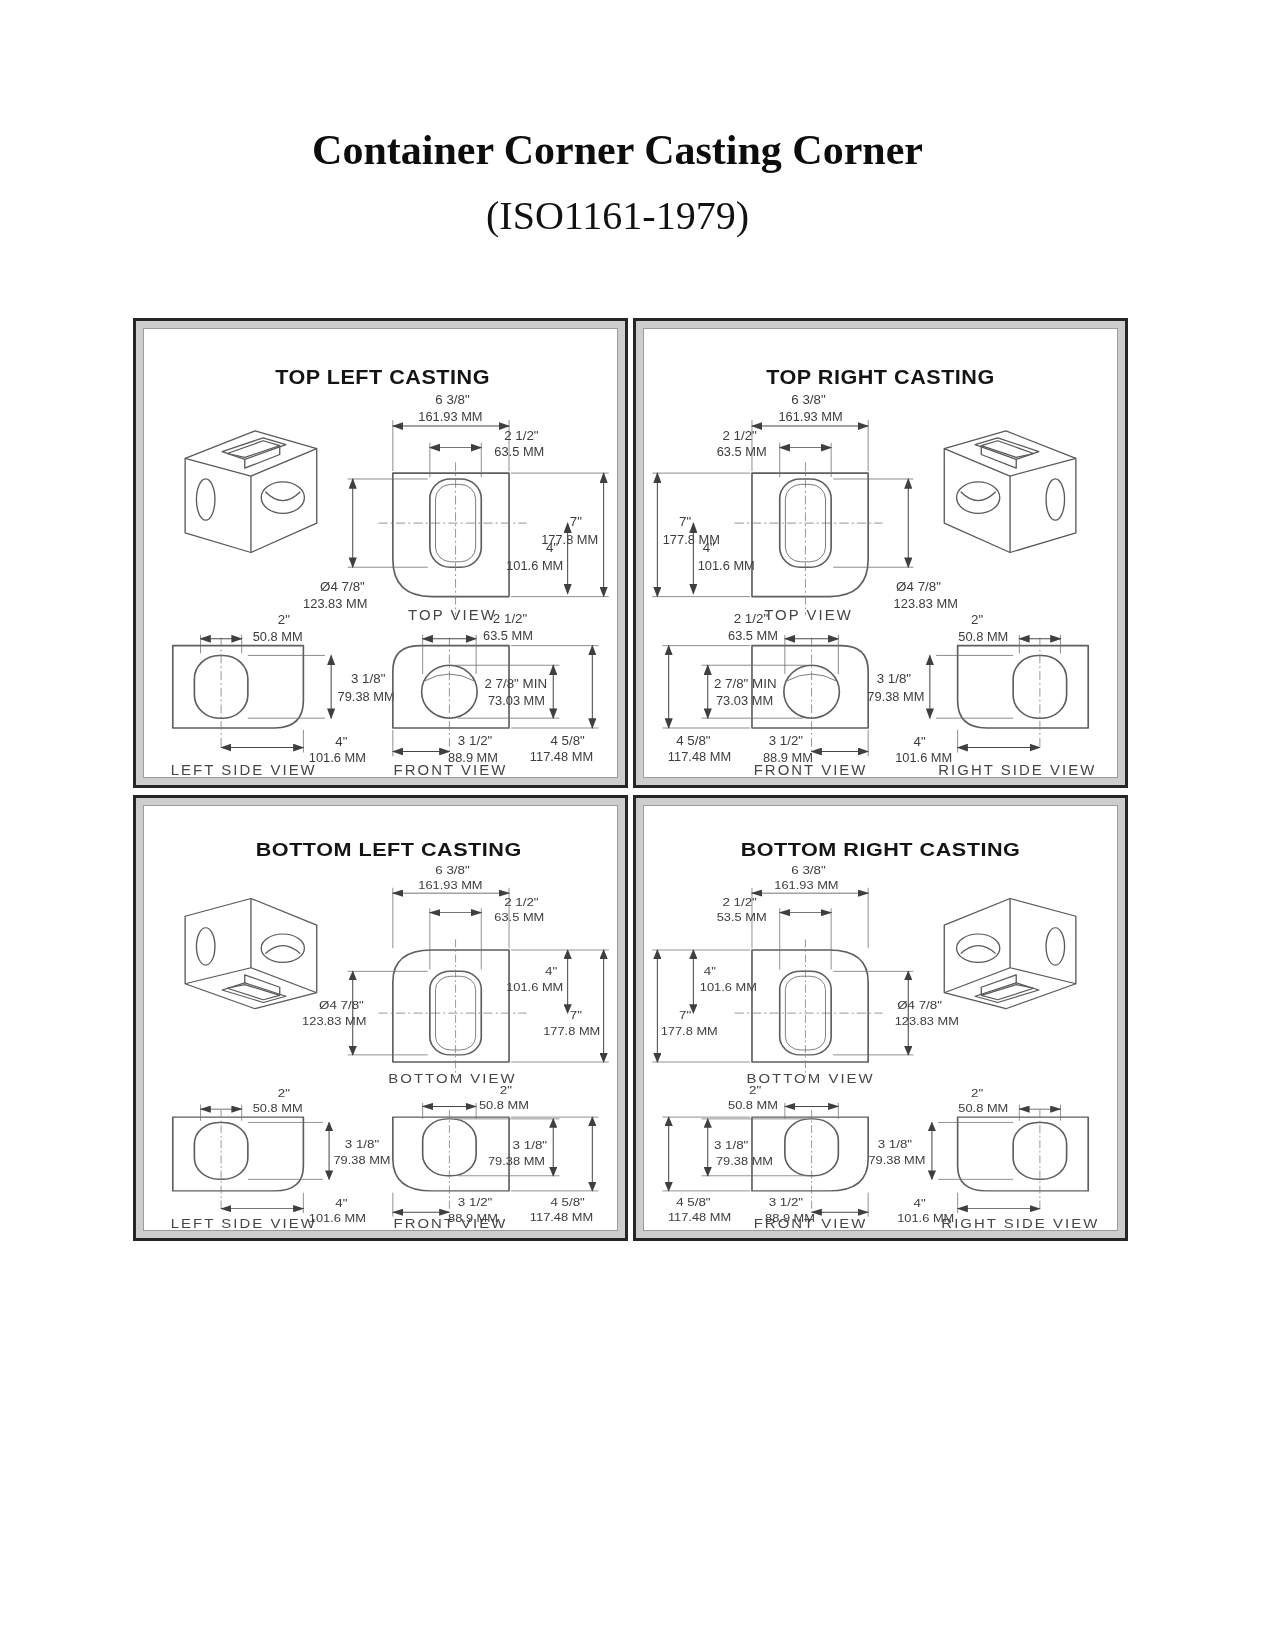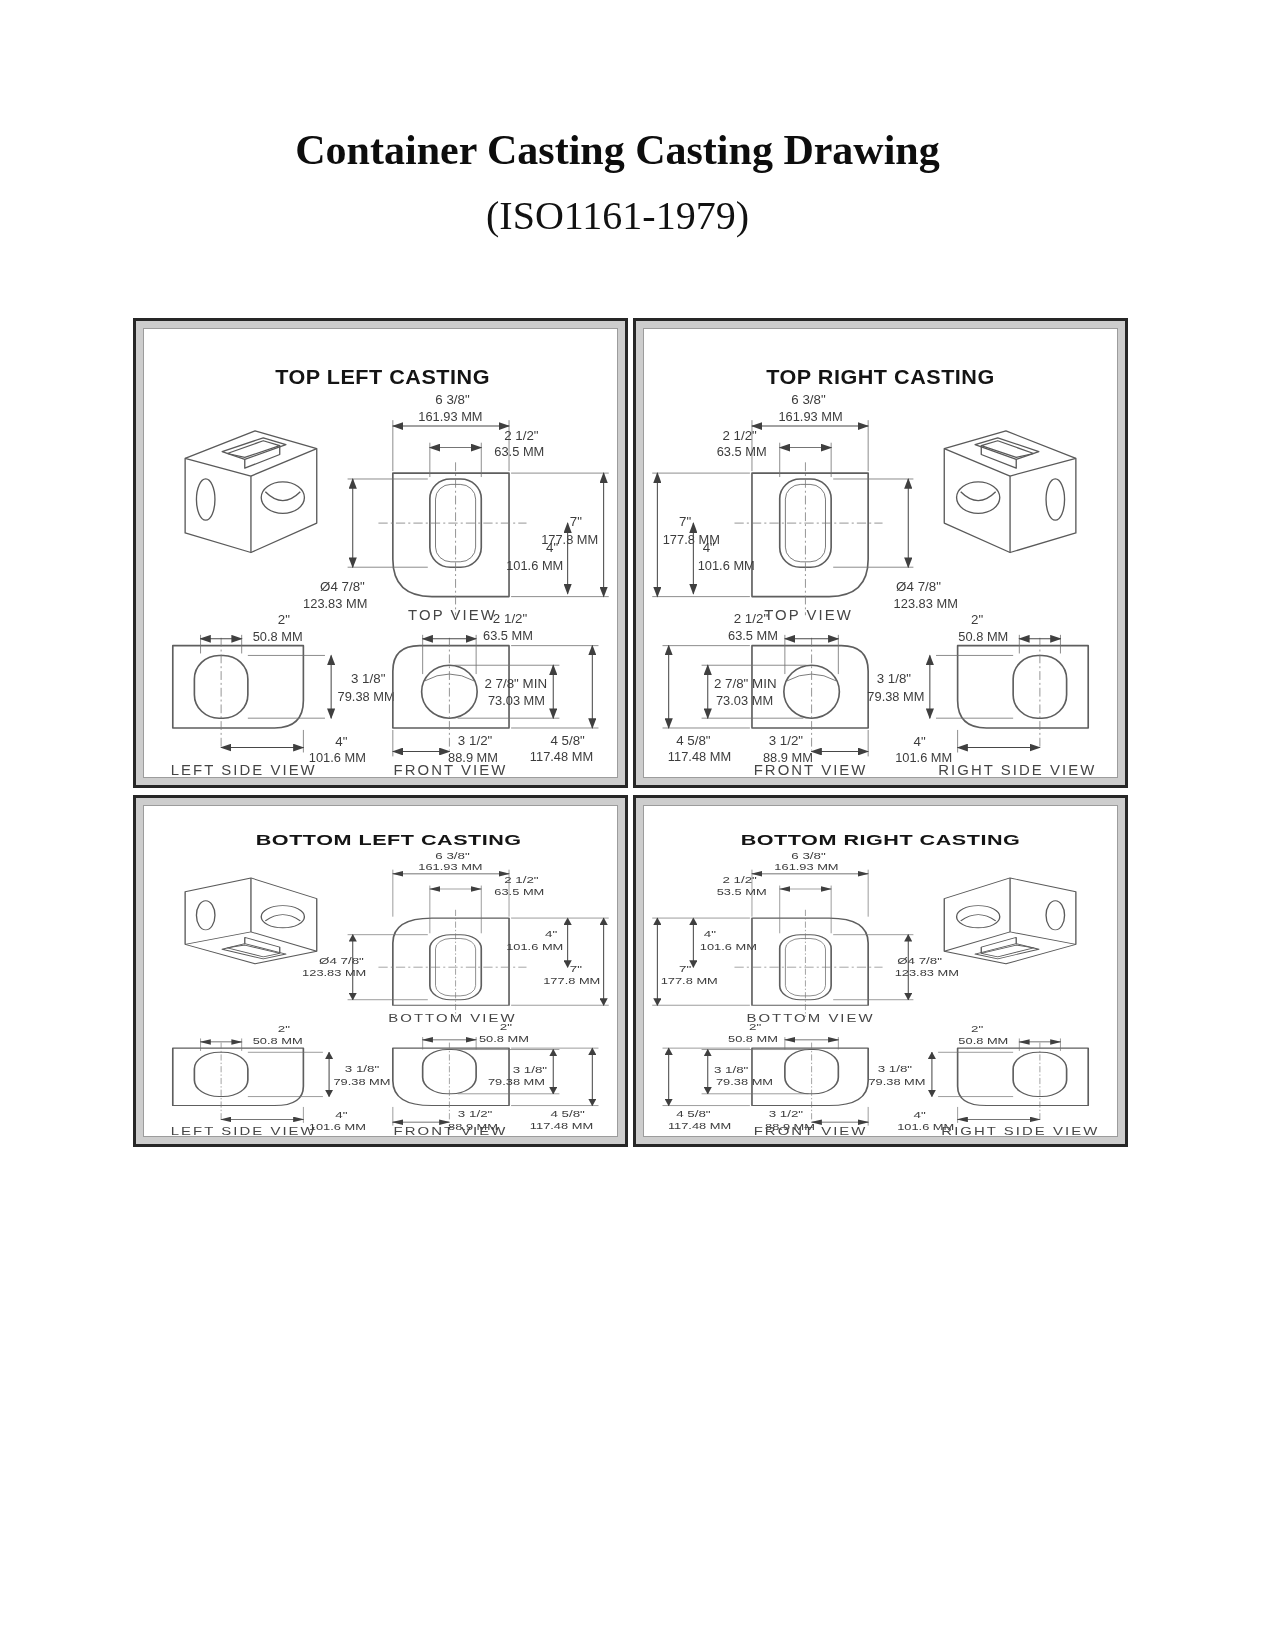--- a/index.html
+++ b/index.html
@@ -5,21 +5,21 @@
   html,body{margin:0;padding:0;background:#fff;}
   .page{position:relative;width:1275px;height:1650px;background:#fff;overflow:hidden;
         font-family:"Liberation Sans",sans-serif;}
   .page-title{position:absolute;top:126px;left:0;width:1235px;text-align:center;margin:0;
         font-family:"Liberation Serif",serif;font-weight:bold;font-size:42px;color:#0d0d0d;}
   .page-subtitle{position:absolute;top:192px;left:0;width:1235px;text-align:center;margin:0;
         font-family:"Liberation Serif",serif;font-weight:normal;font-size:40px;color:#111;}
   .grid{position:absolute;left:133px;top:318px;width:995px;}
   .grid-row{display:flex;gap:5px;margin-bottom:7px;}
   .panel{box-sizing:border-box;width:495px;border:3px solid #262626;background:#cdcdcd;padding:7px;}
-  .panel.tall{height:352px;}
+  .panel.tall{height:446px;}
   .panel.short{height:470px;}
   .panel-inner{width:100%;height:100%;background:#fff;border:1px solid #9c9c9c;box-sizing:border-box;text-align:center;}
   svg{display:block;width:100%;height:100%;}
   .outline{fill:none;stroke:#5e5e5e;stroke-width:1.6;stroke-linejoin:round;}
   .thin{fill:none;stroke:#6e6e6e;stroke-width:0.9;}
   .iso *{fill:none;stroke:#5a5a5a;stroke-width:1.3;stroke-linejoin:round;}
   .cl{stroke:#7a7a7a;stroke-width:0.8;stroke-dasharray:9 3 2 3;fill:none;}
   .ext{stroke:#707070;stroke-width:0.8;fill:none;}
   .dim{stroke:#474747;stroke-width:1;fill:none;}
   text{fill:#3c3c3c;}
@@ -28,21 +28,21 @@
   .ta-e{text-anchor:end;}
   .ta-s{text-anchor:start;}
   .vlabel{font-size:14.5px;letter-spacing:2px;text-anchor:middle;fill:#454545;}
   .ptitle{font-size:21px;font-weight:bold;letter-spacing:0.5px;text-anchor:middle;fill:#141414;}
 </style>
 </head>
 <body>
 
 <div class="page">
 
-  <h1 class="page-title">Container Casting Casting Drawing</h1>
+  <h1 class="page-title">Container Corner Casting Corner</h1>
   <h2 class="page-subtitle">(ISO1161-1979)</h2>
 
   <svg width="0" height="0" style="position:absolute">
     <defs>
       <marker id="ah" markerWidth="11" markerHeight="8" refX="10" refY="4" orient="auto-start-reverse" markerUnits="userSpaceOnUse">
         <path d="M0,0 L11,4 L0,8 Z" fill="#3f3f3f"></path>
       </marker>
       <g id="iso" class="iso">
         <path d="M22,52 L90,24 L150,42 L150,118 L86,148 L22,128 Z"></path>
         <path d="M22,52 L86,70 L86,148"></path>

